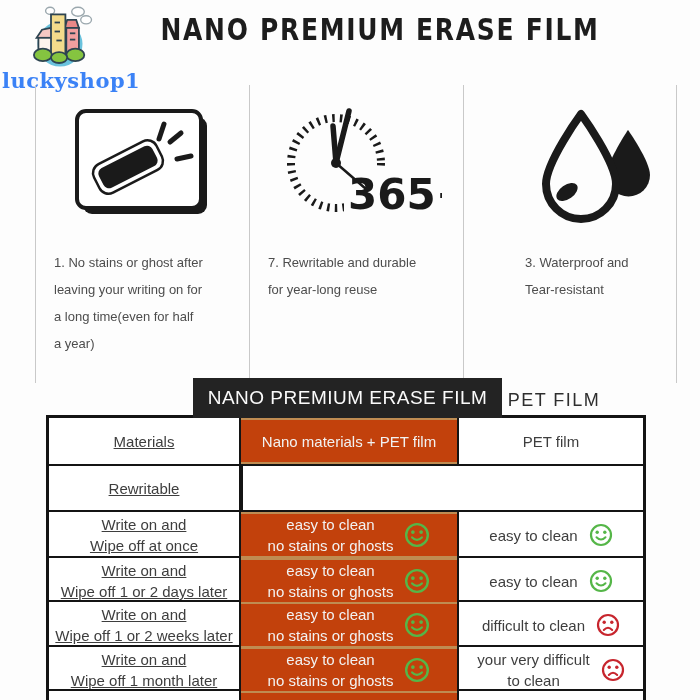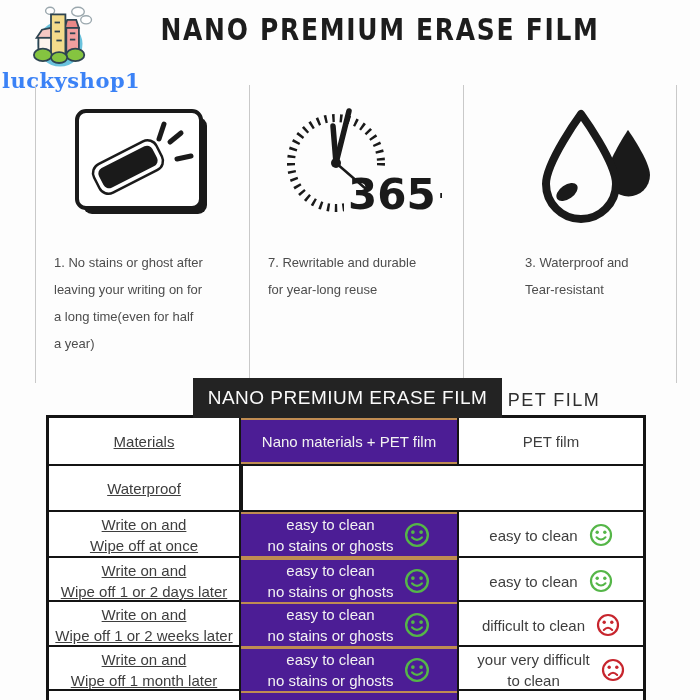--- a/index.html
+++ b/index.html
@@ -55,21 +55,21 @@
   .tr { display:grid; grid-template-columns:192px 216px 1fr; }
   .tr + .tr { border-top:2px solid #141414; }
   .td {
     display:flex; align-items:center; justify-content:center;
     font-size:15px; line-height:21px; text-align:center; white-space:pre-line;
     gap:11px; padding:2px 4px;
   }
   .td.label { border-right:2px solid #141414; color:#3e3e3e;text-decoration:underline; }
   .td.pet   { border-left:2px solid #141414; color:#3e3e3e; }
   .td.nano  {
-    background:#4c1d95; color:#f2f2f2;
+    background:#c2410c; color:#f2f2f2;
     box-shadow:inset 0 2px 0 0 #bf8c52, inset 0 -2px 0 0 #bf8c52;
   }
   .r1 { height:46px; } .r2 { height:46px; } .r3 { height:46px; }
   .r4 { height:44px; } .r5 { height:45px; } .r6 { height:44px; }
   .r7 { height:22px; }
   
   .face { flex:0 0 auto; }
   .face[data-face="happy"] { color:#55b648; }
   .face[data-face="sad"]   { color:#c7252d; }
   .face[data-face="happy"] .mouth-sad   { display:none; }
@@ -168,21 +168,21 @@
         <span>Nano materials + PET film</span>
         
       </div>
       <div class="td pet">
         <span>PET film</span>
         
       </div>
     </div>
 
     <div class="tr r2">
-      <div class="td label">Waterproof</div>
+      <div class="td label">Rewritable</div>
       <div class="td pet">
         <span></span>
         
       </div>
     </div>
 
     <div class="tr r3">
       <div class="td label">Write on and
 Wipe off at once</div>
       <div class="td nano">

